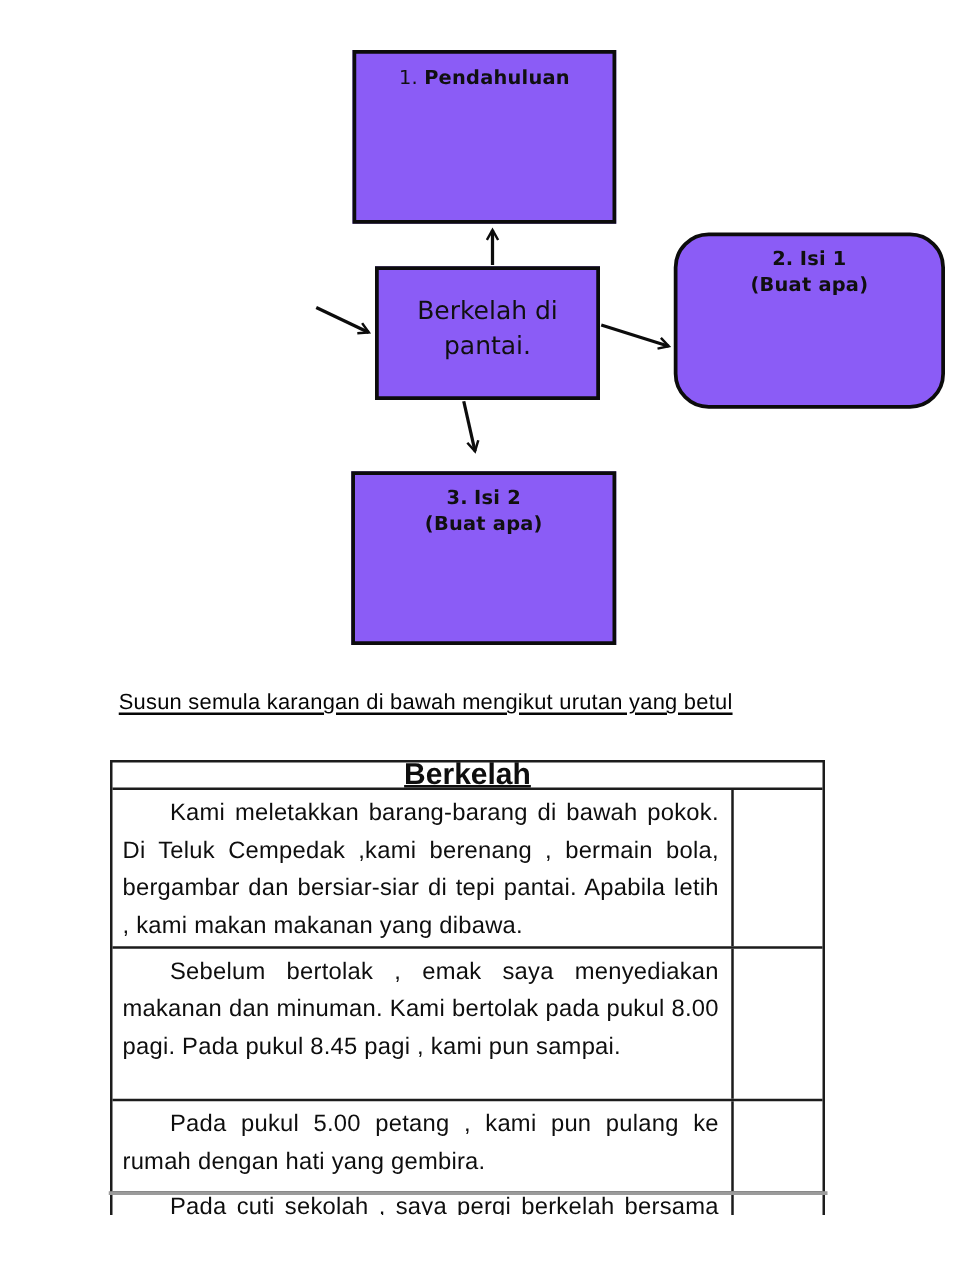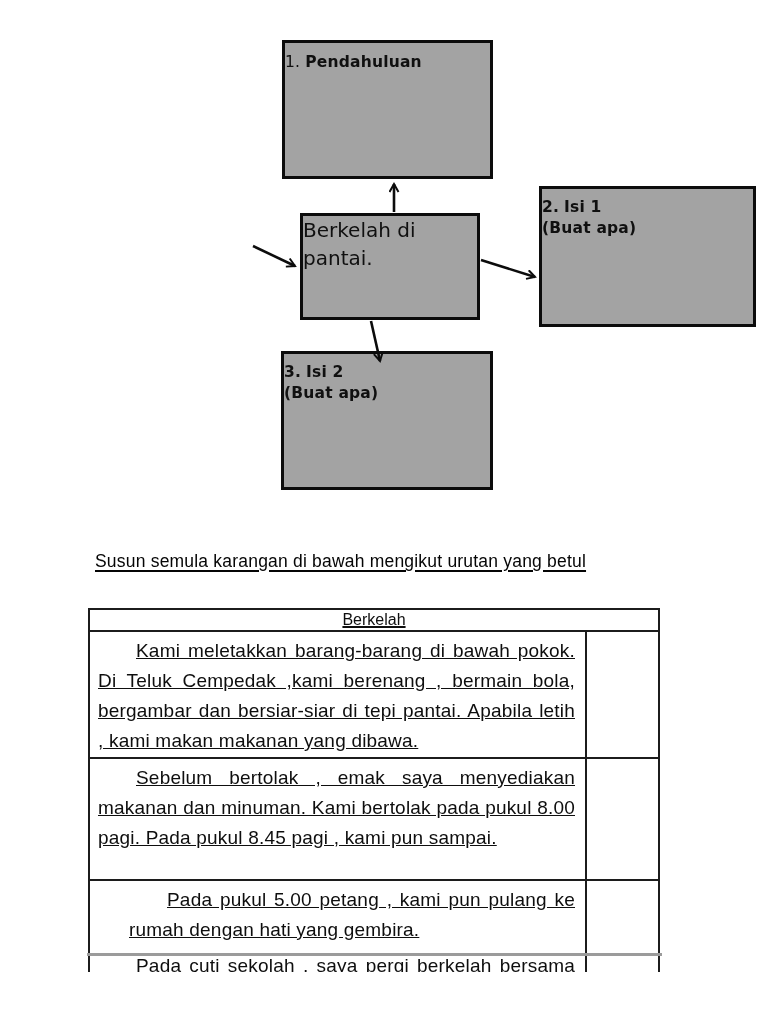--- a/index.html
+++ b/index.html
@@ -4,31 +4,31 @@
 <style>
   html,body { margin:0; padding:0; }
   body {
     width:768px; height:1024px; background:#ffffff; position:relative;
     font-family:"DejaVu Sans", sans-serif; overflow:hidden;
   }
   .page { position:absolute; left:0; top:0; width:768px; height:1024px; background:#ffffff; }
 
   
   .dbox {
-    position:absolute; box-sizing:border-box; background:#a3a3a3;
-    border:3px solid #0c0c0c; color:#101010;
+    position:absolute; box-sizing:border-box; background:#8b5cf6;
+    border:3px solid #0c0c0c; text-align:center; color:#101010;
   }
   .dlabel { font-size:15.5px; font-weight:bold; line-height:21px; letter-spacing:0.2px; }
   .dnum { margin-right:5px; }
   .num-light { font-weight:normal; }
   #box-top    { left:282px; top:40px;  width:211px; height:139px; padding-top:9px; }
-  #box-right  { left:539px; top:186px; width:217px; height:141px; padding-top:8px; }
+  #box-right  { left:539px; top:186px; width:217px; height:141px; padding-top:8px;border-radius:28px; }
   #box-left   { left:36px;  top:188px; width:216px; height:140px; padding-top:8px; }
-  #box-bottom { left:281px; top:351px; width:212px; height:139px; padding-top:8px; }
-  #box-center { left:300px; top:213px; width:180px; height:107px; padding-top:0; }
+  #box-bottom { left:281px; top:377px; width:212px; height:139px; padding-top:8px; }
+  #box-center { left:300px; top:213px; width:180px; height:107px; padding-top:18px; }
   .center-text {
     display:inline-block; max-width:132px; font-size:20px; line-height:28px; color:#101010;
   }
   svg.arrows { position:absolute; left:0; top:0; }
 
   
   .heading {
     position:absolute; left:95px; top:551px;
     font-family:"Liberation Sans", sans-serif; font-weight:normal; font-size:17.5px;
     letter-spacing:0.2px; color:#050505;
@@ -40,25 +40,25 @@
   .stable {
     position:absolute; left:88px; top:608px; width:572px; box-sizing:border-box;
     border:2px solid #1c1c1c; border-bottom:none;
     font-family:"Liberation Sans", sans-serif; color:#0e0e0e;
   }
   .thead {
     box-sizing:border-box; height:22px; border-bottom:2px solid #1c1c1c;
     display:flex; align-items:center; justify-content:center;
   }
   .thead-text {
-    font-weight:normal; font-size:16px; line-height:20px;
+    font-weight:bold; font-size:24px; line-height:20px;
     text-decoration:underline; text-decoration-thickness:2px;
   }
-  .trow { display:flex; box-sizing:border-box; border-bottom:2px solid #1c1c1c;text-decoration:underline; }
-  .r1 { height:127px; } .r2 { height:122px; } .r3 { height:74px;margin-left:31px; }
+  .trow { display:flex; box-sizing:border-box; border-bottom:2px solid #1c1c1c; }
+  .r1 { height:127px; } .r2 { height:122px; } .r3 { height:74px; }
   .r4 { height:17px; border-bottom:none; overflow:hidden; }
   .cell-text {
     flex:1; box-sizing:border-box; border-right:2px solid #1c1c1c;
     padding:4px 10px 0 8px; font-size:19px; line-height:30px; letter-spacing:0.2px;
     text-align:justify; text-indent:38px; overflow:hidden;
   }
   .r4 .cell-text { padding-top:1px; line-height:20px; text-align-last:justify; }
   .cell-ans { width:71px; box-sizing:border-box; }
   .cut-line { position:absolute; left:87px; top:953px; width:575px; height:3px; background:#9b9b9b; }
 </style>

